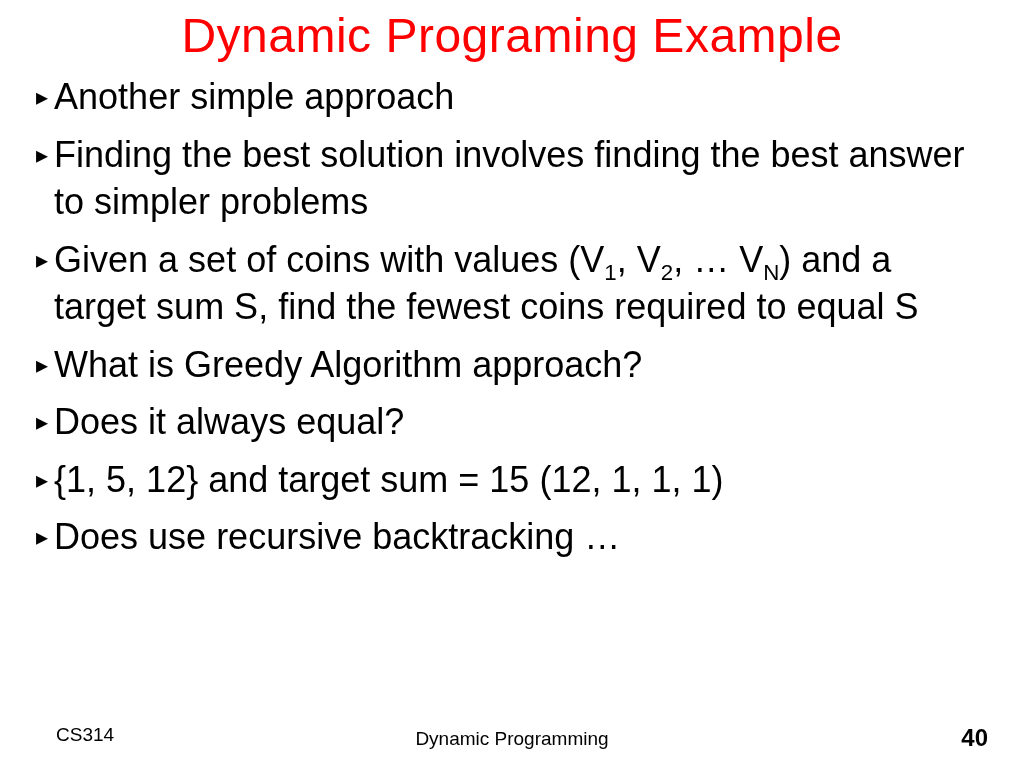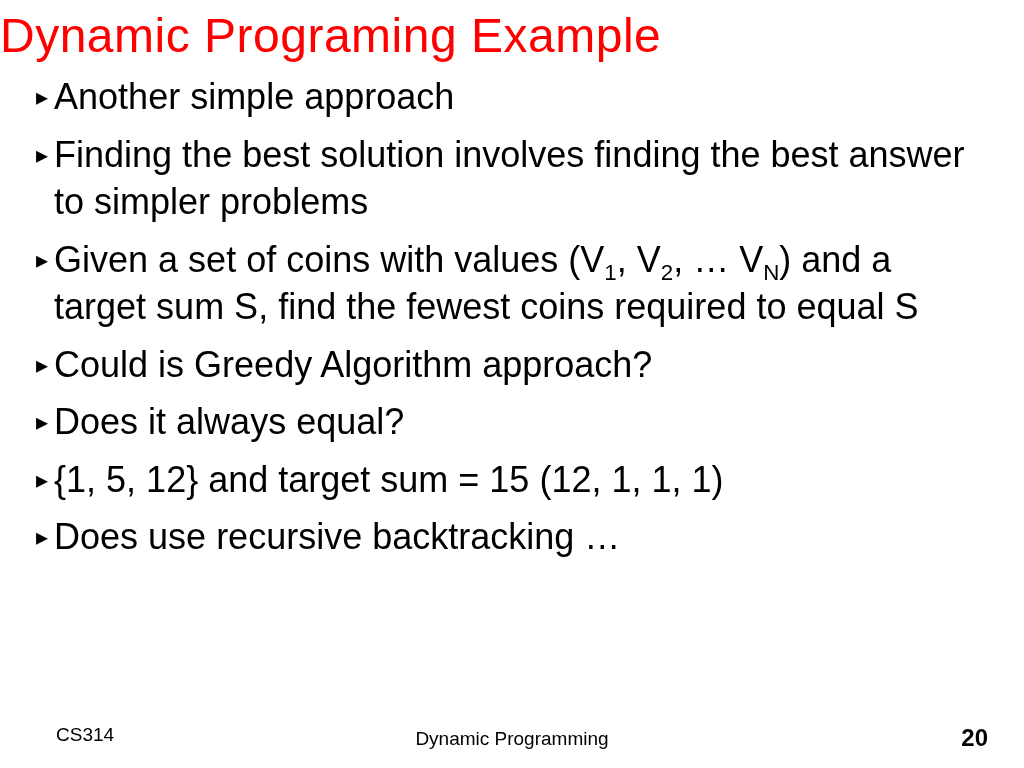--- a/index.html
+++ b/index.html
@@ -14,20 +14,21 @@
   .slide {
     width: 1024px;
     height: 768px;
     position: relative;
     padding: 8px 0 0 0;
   }
   .title {
     color: #ff0000;
     font-size: 48px;
     font-weight: 400;
+    text-align: center;
     margin-bottom: 10px;
     letter-spacing: 0.5px;
   }
   .content {
     padding: 0 36px;
   }
   .bullet-item {
     display: flex;
     align-items: flex-start;
     font-size: 36px;
@@ -90,34 +91,34 @@
     <div class="bullet-item">
       <span class="bullet-marker">▸</span>
       <span class="bullet-text">Finding the best solution involves finding the best answer to simpler problems</span>
     </div>
     <div class="bullet-item">
       <span class="bullet-marker">▸</span>
       <span class="bullet-text">Given a set of coins with values (V<sub>1</sub>, V<sub>2</sub>, … V<sub>N</sub>) and a target sum S, find the fewest coins required to equal S</span>
     </div>
     <div class="bullet-item">
       <span class="bullet-marker">▸</span>
-      <span class="bullet-text">Could is Greedy Algorithm approach?</span>
+      <span class="bullet-text">What is Greedy Algorithm approach?</span>
     </div>
     <div class="bullet-item">
       <span class="bullet-marker">▸</span>
       <span class="bullet-text">Does it always equal?</span>
     </div>
     <div class="bullet-item">
       <span class="bullet-marker">▸</span>
       <span class="bullet-text">{1, 5, 12} and target sum = 15 (12, 1, 1, 1)</span>
     </div>
     <div class="bullet-item">
       <span class="bullet-marker">▸</span>
       <span class="bullet-text">Does use recursive backtracking …</span>
     </div>
   </div>
 
   <div class="footer">
     <div class="footer-left">CS314</div>
     <div class="footer-center">Dynamic Programming</div>
-    <div class="footer-right">20</div>
+    <div class="footer-right">40</div>
   </div>
 </div>
 
 </body></html>

